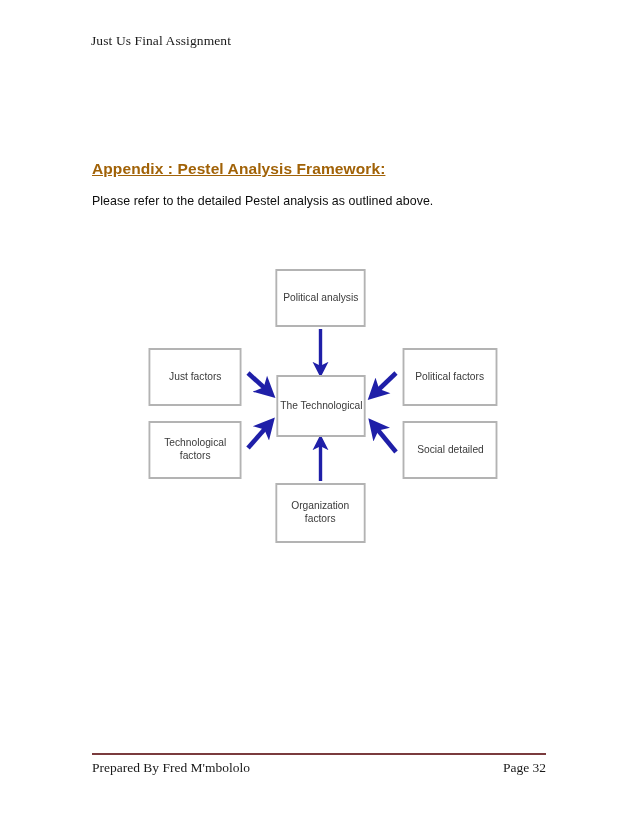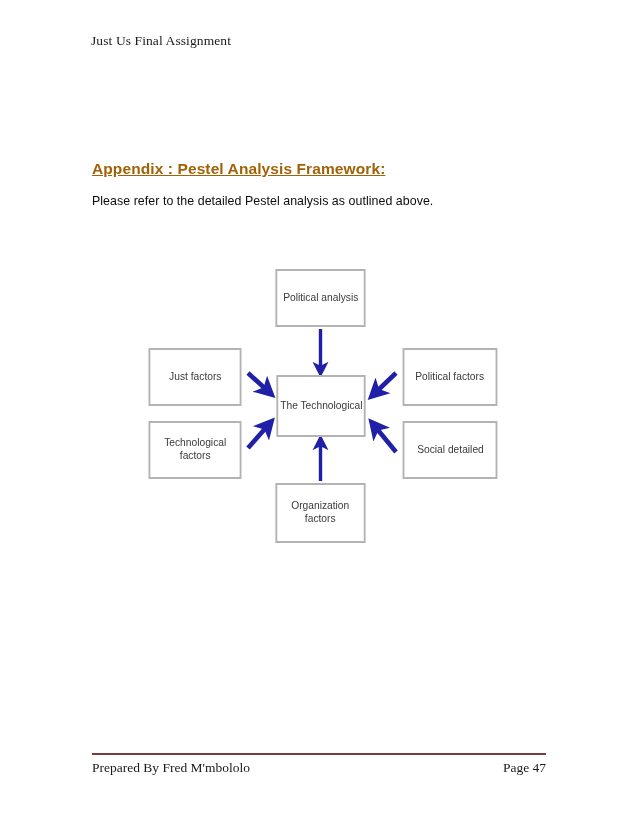--- a/index.html
+++ b/index.html
@@ -197,15 +197,15 @@
     <div class="node node-center">
       <span>The Technological</span>
     </div>
 
   </div>
 
   <div class="footer-rule"></div>
 
   <div class="footer-left">Prepared By Fred M'mbololo</div>
 
-  <div class="footer-right">Page 47</div>
+  <div class="footer-right">Page 32</div>
 
 </div>
 
 </body></html>

